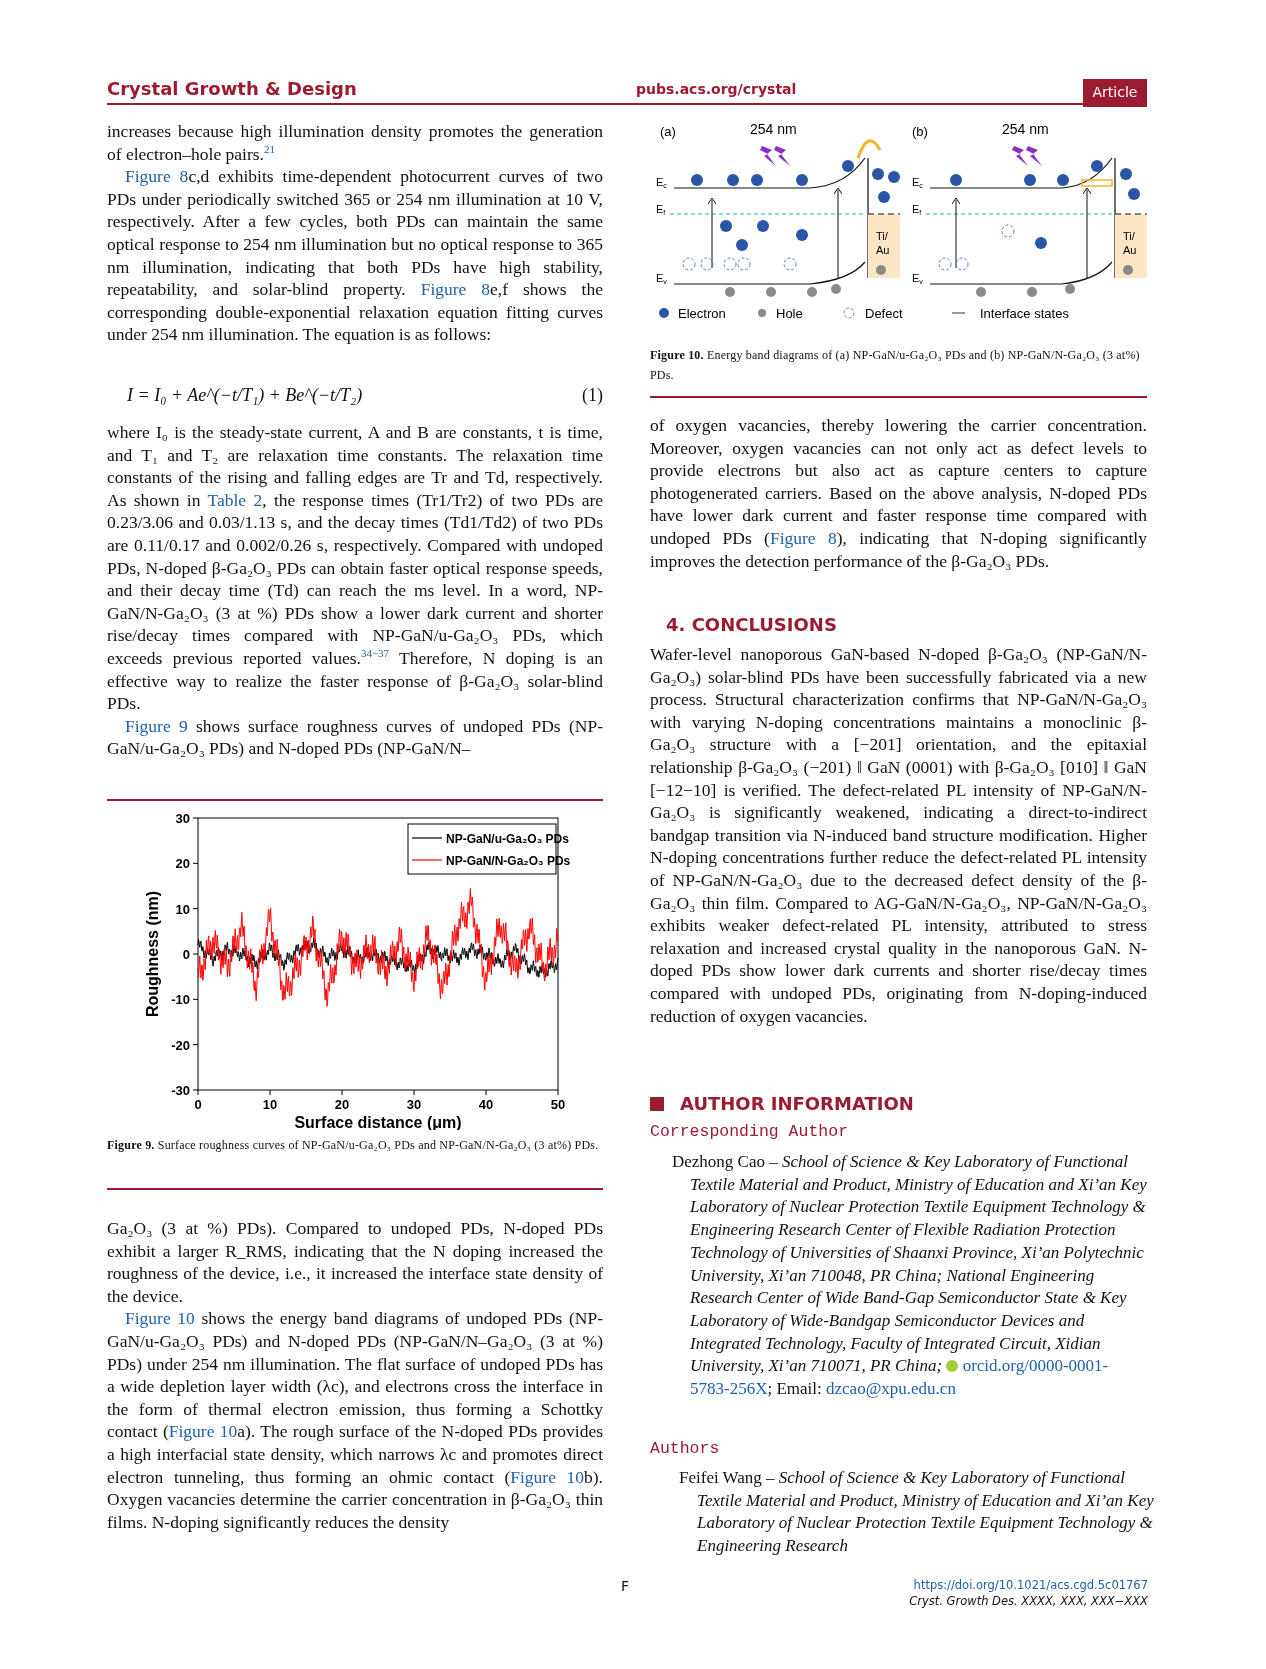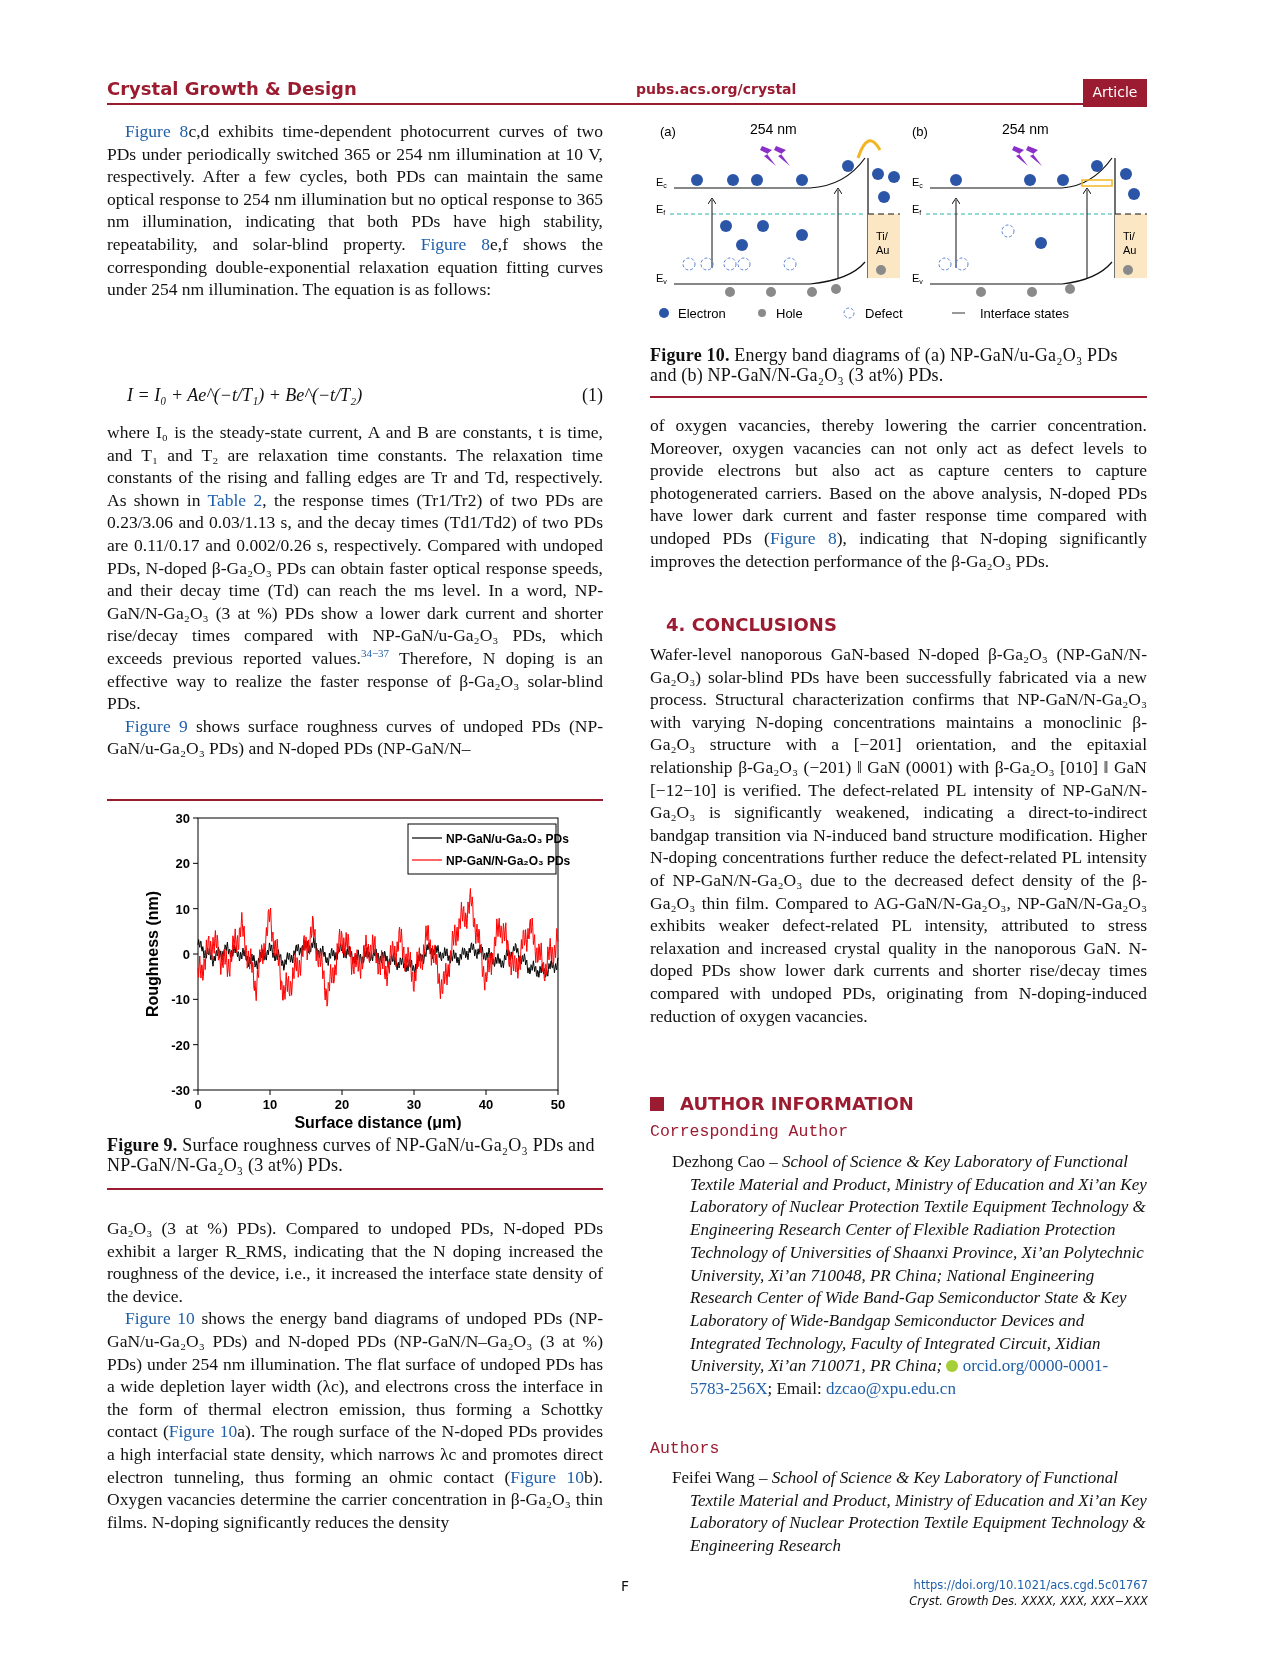--- a/index.html
+++ b/index.html
@@ -11,41 +11,42 @@
   .col{position:absolute;font-size:17.5px;line-height:22.6px;text-align:justify;}
   .colL{left:107px;width:496px;}
   .colR{left:650px;width:497px;}
   .col p{margin:0;}
   .ind{text-indent:18px;}
   a,.lnk{color:#1f5fa8;text-decoration:none;}
   sub,sup{font-size:11px;line-height:0;}
   .eq{position:absolute;left:127px;top:385px;width:476px;font-size:18px;font-style:italic;}
   .eqnum{position:absolute;right:0;top:0;font-style:normal;}
   .rule{position:absolute;height:2px;background:#9b1c31;}
-  .caption{position:absolute;font-size:18px;line-height:20px;letter-spacing:0.2px;}
+  .caption{position:absolute;font-size:12px;line-height:20px;letter-spacing:0.2px;}
   .caption b{font-weight:bold;}
   .sec{position:absolute;font-family:"DejaVu Sans","Liberation Sans",sans-serif;font-weight:bold;font-size:18px;color:#9b1c31;}
   .subsec{position:absolute;font-family:Liberation Mono, monospace;font-size:16.5px;color:#9b1c31;}
   .author{position:absolute;left:672px;width:475px;font-size:17px;line-height:22.7px;}
   .author .aff{font-style:italic;}
   .author .blk{padding-left:18px;text-indent:-18px;}
   .footer-page{position:absolute;left:621px;top:1578px;font-family:"DejaVu Sans","Liberation Sans",sans-serif;font-size:14px;}
   .footer-doi{position:absolute;right:118px;top:1578px;font-family:"DejaVu Sans","Liberation Sans",sans-serif;font-size:11.5px;color:#1f5fa8;text-align:right;}
   .footer-cite{position:absolute;right:118px;top:1594px;font-family:"DejaVu Sans","Liberation Sans",sans-serif;font-size:11.5px;font-style:italic;text-align:right;}
   svg text{font-family:"Liberation Sans","DejaVu Sans",sans-serif;}
 </style>
 </head>
 <body>
 
 <div class="hdr-journal">Crystal Growth &amp; Design</div>
 <a class="hdr-url" style="color:#9b1c31;text-align:right;">pubs.acs.org/crystal</a>
 <div class="hdr-line"></div>
 <div class="hdr-badge">Article</div>
 
 <div class="col colL" style="top:120px;">
+  <p><span>increases because high illumination density promotes the generation of electron–hole pairs.</span><sup class="lnk">21</sup></p>
   <p class="ind"><a>Figure 8</a><span>c,d exhibits time-dependent photocurrent curves of two PDs under periodically switched 365 or 254 nm illumination at 10 V, respectively. After a few cycles, both PDs can maintain the same optical response to 254 nm illumination but no optical response to 365 nm illumination, indicating that both PDs have high stability, repeatability, and solar-blind property. </span><a>Figure 8</a><span>e,f shows the corresponding double-exponential relaxation equation fitting curves under 254 nm illumination. The equation is as follows:</span></p>
 </div>
 
 <div class="eq">
   <span>I = I₀ + Ae^(−t/T₁) + Be^(−t/T₂)</span>
   <span class="eqnum">(1)</span>
 </div>
 
 <div class="col colL" style="top:421px;">
   <p><span>where I₀ is the steady-state current, A and B are constants, t is time, and T₁ and T₂ are relaxation time constants. The relaxation time constants of the rising and falling edges are T</span><span>r and T</span><span>d, respectively. As shown in </span><a>Table 2</a><span>, the response times (Tr1/Tr2) of two PDs are 0.23/3.06 and 0.03/1.13 s, and the decay times (Td1/Td2) of two PDs are 0.11/0.17 and 0.002/0.26 s, respectively. Compared with undoped PDs, N-doped β-Ga₂O₃ PDs can obtain faster optical response speeds, and their decay time (Td) can reach the ms level. In a word, NP-GaN/N-Ga₂O₃ (3 at %) PDs show a lower dark current and shorter rise/decay times compared with NP-GaN/u-Ga₂O₃ PDs, which exceeds previous reported values.</span><sup class="lnk">34−37</sup><span> Therefore, N doping is an effective way to realize the faster response of β-Ga₂O₃ solar-blind PDs.</span></p>
@@ -234,19 +235,19 @@
 <div class="subsec" style="left:650px;top:1122px;">Corresponding Author</div>
 
 <div class="author" style="top:1151px;">
   <div class="blk"><span>Dezhong Cao</span> – <span class="aff">School of Science &amp; Key Laboratory of Functional Textile Material and Product, Ministry of Education and Xi’an Key Laboratory of Nuclear Protection Textile Equipment Technology &amp; Engineering Research Center of Flexible Radiation Protection Technology of Universities of Shaanxi Province, Xi’an Polytechnic University, Xi’an 710048, PR China; National Engineering Research Center of Wide Band-Gap Semiconductor State &amp; Key Laboratory of Wide-Bandgap Semiconductor Devices and Integrated Technology, Faculty of Integrated Circuit, Xidian University, Xi’an 710071, PR China;</span>
   <span style="display:inline-block;width:12px;height:12px;border-radius:50%;background:#a6ce39;vertical-align:-1px;"></span>
   <a>orcid.org/0000-0001-5783-256X</a><span>; Email: </span><a>dzcao@xpu.edu.cn</a></div>
 </div>
 
 <div class="subsec" style="left:650px;top:1439px;">Authors</div>
 
-<div class="author" style="top:1467px;">
+<div class="author" style="top:1467px;margin-left:7px;">
   <div class="blk"><span>Feifei Wang</span> – <span class="aff">School of Science &amp; Key Laboratory of Functional Textile Material and Product, Ministry of Education and Xi’an Key Laboratory of Nuclear Protection Textile Equipment Technology &amp; Engineering Research</span></div>
 </div>
 
 <div class="footer-page">F</div>
 <a class="footer-doi">https://doi.org/10.1021/acs.cgd.5c01767</a>
 <div class="footer-cite">Cryst. Growth Des. XXXX, XXX, XXX−XXX</div>
 
 </body></html>

